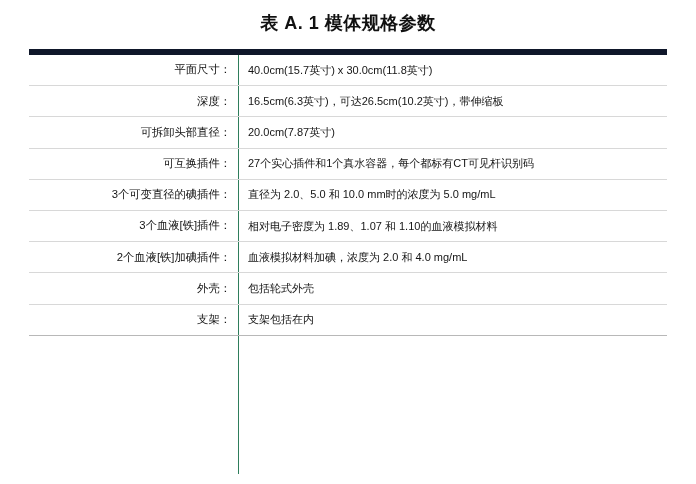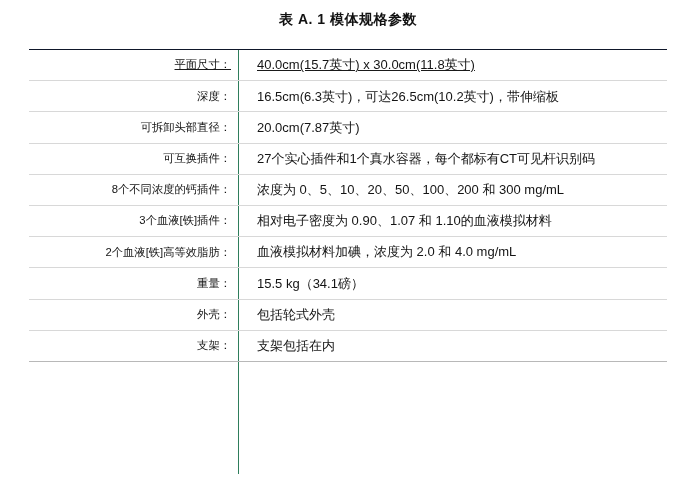--- a/index.html
+++ b/index.html
@@ -17,63 +17,62 @@
   }
   .page {
     width: 696px;
     height: 484px;
     box-sizing: border-box;
     padding: 0;
     position: relative;
   }
   .table-title {
     text-align: center;
-    font-size: 14px;
+    font-size: 18px;
     font-weight: bold;
     letter-spacing: 0.5px;
     margin-top: 11px;
     margin-bottom: 0;
     color: #111111;
   }
   .spec-table {
     position: absolute;
     left: 29px;
     top: 38px;
     width: 638px;
     border-collapse: collapse;
     font-size: 11.3px;
   }
   .spec-table tr {
     border-bottom: 1px solid #d8d8d8;
   }
   .spec-table tr:first-child {
-    border-top: 1px solid #0f172a;
-    text-decoration: underline;
+    border-top: 6px solid #0f172a;
   }
   .spec-table tr:last-child {
     border-bottom: 1px solid #b8b8b8;
   }
   .spec-table td {
     padding: 0;
     vertical-align: middle;
     height: 30.2px;
     line-height: 1.35;
   }
   td.label {
     width: 202px;
     text-align: right;
     padding-right: 7px;
     color: #141414;
     white-space: nowrap;
     font-size: 11.3px;
   }
   td.value {
-    padding-left: 19px;
+    padding-left: 10px;
     color: #141414;
-    font-size: 13px;
+    font-size: 11px;
   }
   
   .vline {
     position: absolute;
     left: 238px;
     top: 38px;
     width: 1.4px;
     height: 425px;
     background: #2e7d5b;
   }
@@ -99,34 +98,30 @@
       </tr>
       <tr>
         <td class="label">可拆卸头部直径：</td>
         <td class="value">20.0cm(7.87英寸)</td>
       </tr>
       <tr>
         <td class="label">可互换插件：</td>
         <td class="value">27个实心插件和1个真水容器，每个都标有CT可见杆识别码</td>
       </tr>
       <tr>
-        <td class="label">8个不同浓度的钙插件：</td>
-        <td class="value">浓度为 0、5、10、20、50、100、200 和 300 mg/mL</td>
+        <td class="label">3个可变直径的碘插件：</td>
+        <td class="value">直径为 2.0、5.0 和 10.0 mm时的浓度为 5.0 mg/mL</td>
       </tr>
       <tr>
         <td class="label">3个血液[铁]插件：</td>
-        <td class="value">相对电子密度为 0.90、1.07 和 1.10的血液模拟材料</td>
+        <td class="value">相对电子密度为 1.89、1.07 和 1.10的血液模拟材料</td>
       </tr>
       <tr>
-        <td class="label">2个血液[铁]高等效脂肪：</td>
+        <td class="label">2个血液[铁]加碘插件：</td>
         <td class="value">血液模拟材料加碘，浓度为 2.0 和 4.0 mg/mL</td>
-      </tr>
-      <tr>
-        <td class="label">重量：</td>
-        <td class="value">15.5 kg（34.1磅）</td>
       </tr>
       <tr>
         <td class="label">外壳：</td>
         <td class="value">包括轮式外壳</td>
       </tr>
       <tr>
         <td class="label">支架：</td>
         <td class="value">支架包括在内</td>
       </tr>
     </tbody>

